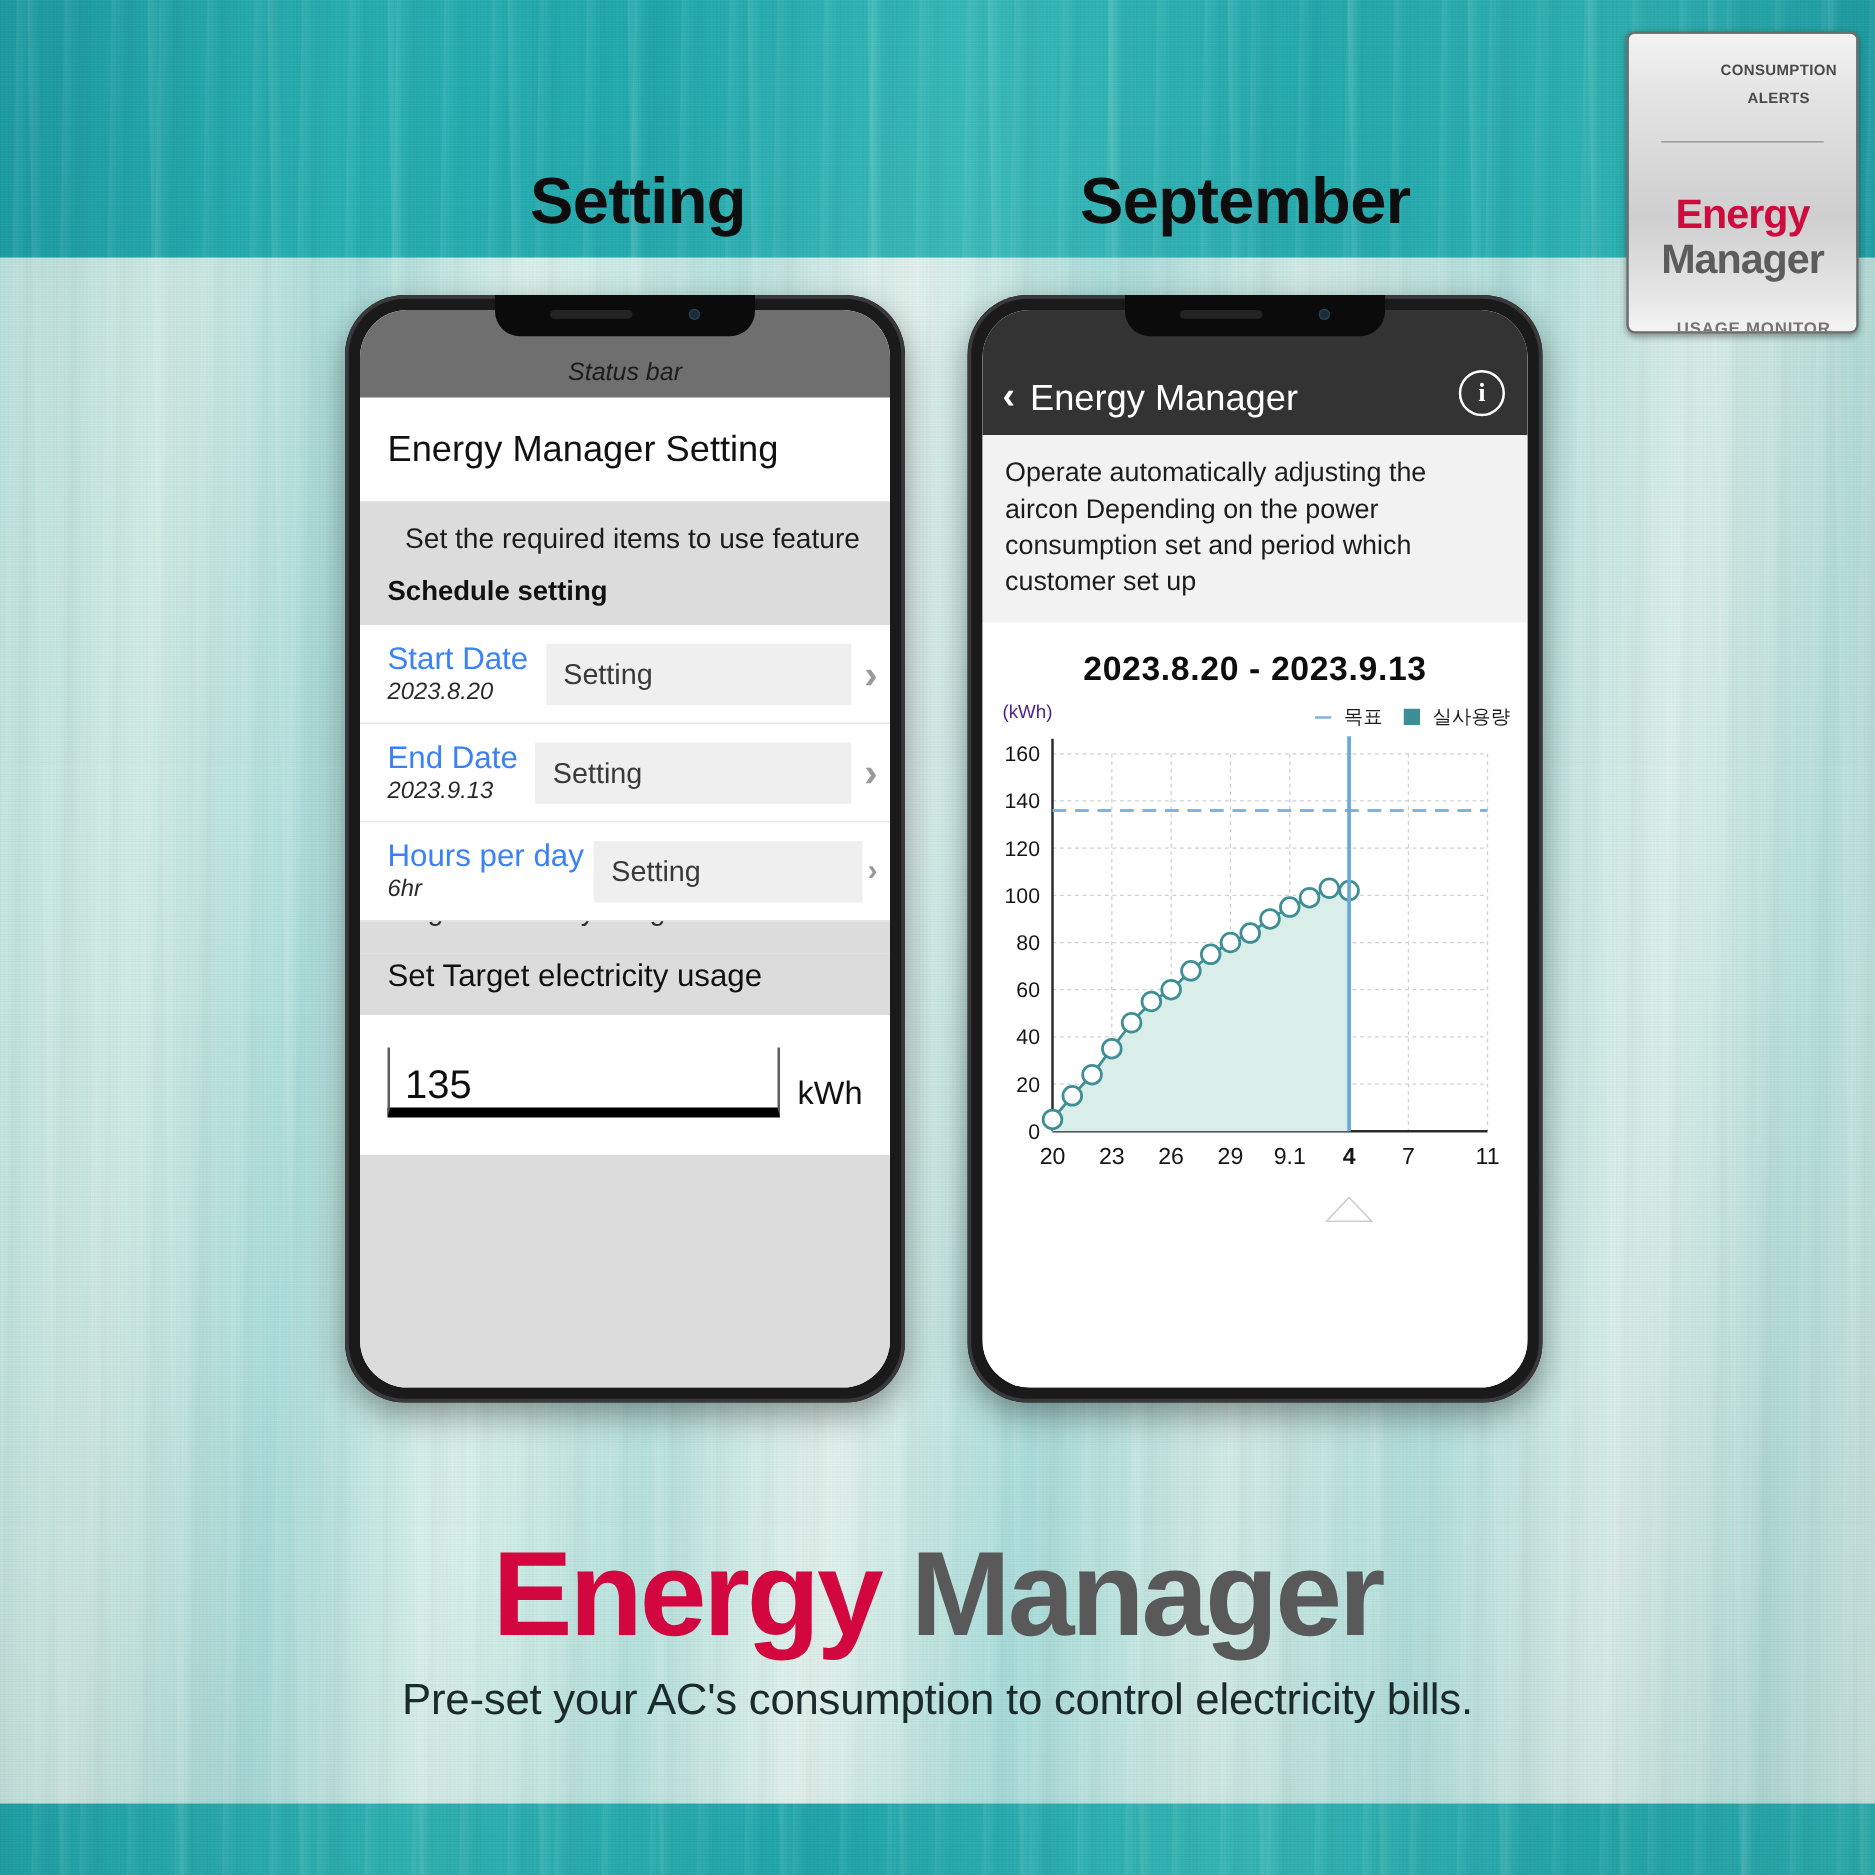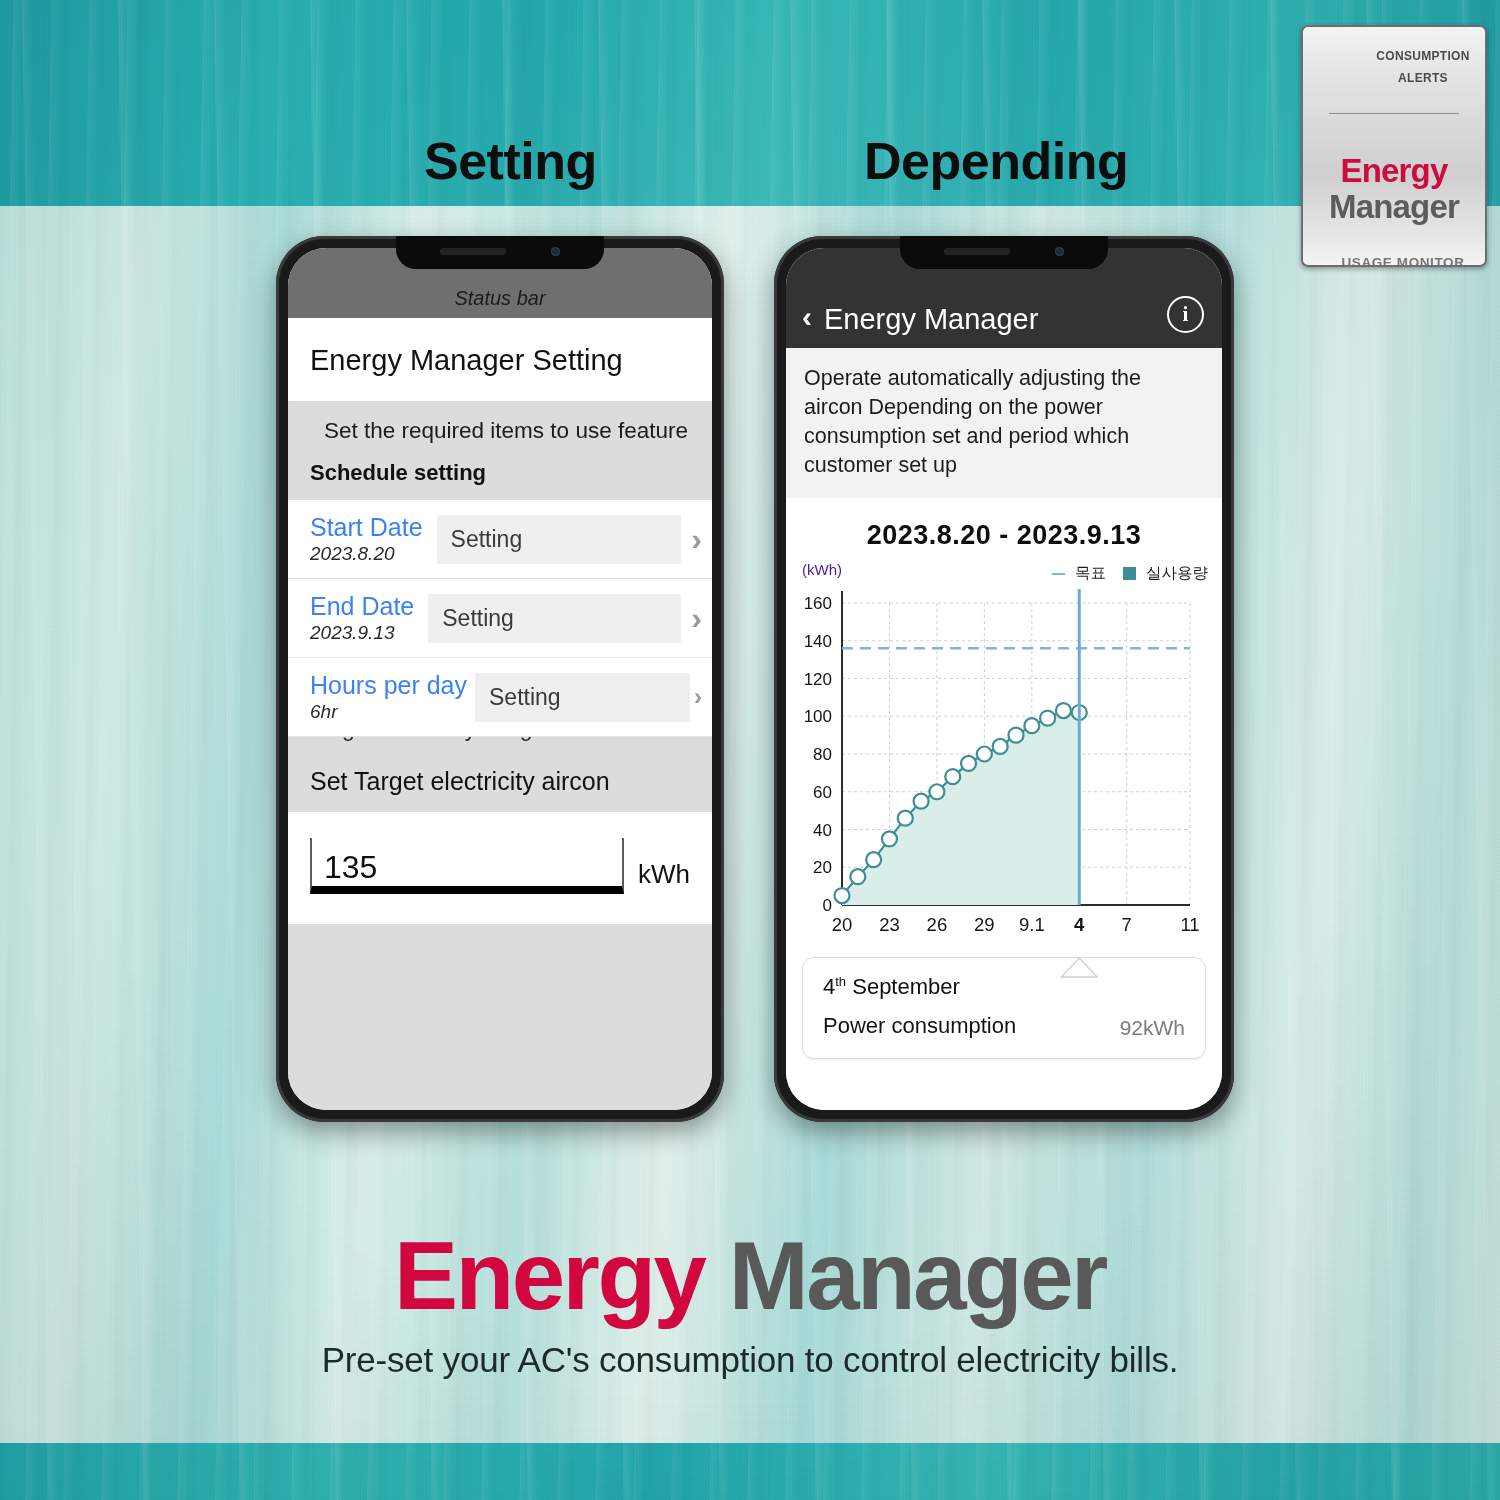--- a/index.html
+++ b/index.html
@@ -139,21 +139,21 @@
   <div class="bg-base"></div>
   <div class="bg-band-top"></div>
   <div class="bg-band-mid"></div>
   <div class="bg-band-bot"></div>
   <div class="bg-streaks"></div>
   <div class="bg-streaks2"></div>
   <div class="bg-grain"></div>
   <div class="bg-vign"></div>
 
   <div class="sec-title" id="title-setting">Setting</div>
-  <div class="sec-title" id="title-monitoring">Depending</div>
+  <div class="sec-title" id="title-monitoring">September</div>
 
   <div id="badge">
     <div class="b-top">CONSUMPTION<br>ALERTS</div>
     <div class="b-rule"></div>
     <div class="b-e">Energy</div>
     <div class="b-m">Manager</div>
     <div class="b-bot">USAGE MONITOR</div>
   </div>
 
   <div class="phone" id="phone-left">
@@ -202,21 +202,21 @@
           <div class="setbtn">Setting</div>
           <div class="chev">›</div>
         </div>
 
       </div>
 
       <div class="cutrow">
         <div class="ghost">Target electricity usage</div>
       </div>
 
-      <div class="secthead">Set Target electricity aircon</div>
+      <div class="secthead">Set Target electricity usage</div>
 
       <div class="inputwrap">
         <div class="field">
           <span class="val">135</span>
         </div>
         <div class="unit">kWh</div>
       </div>
 
       <div class="tail"></div>
     </div>
@@ -304,30 +304,20 @@
             <text x="293.27272727272725" y="374" text-anchor="middle" font-family="&quot;Liberation Sans&quot;,sans-serif" font-size="18.5" fill="#151515" font-weight="700">4</text>
             <text x="340.72727272727275" y="374" text-anchor="middle" font-family="&quot;Liberation Sans&quot;,sans-serif" font-size="18.5" fill="#151515" font-weight="400">7</text>
             <text x="404" y="374" text-anchor="middle" font-family="&quot;Liberation Sans&quot;,sans-serif" font-size="18.5" fill="#151515" font-weight="400">11</text>
           </svg>
       </div>
 
       <div class="tipwrap">
         <svg class="tipcaret" viewBox="0 0 436 22" preserveAspectRatio="none">
           <polygon id="caret-poly" points="293.27272727272725,2 311.27272727272725,21 275.27272727272725,21" fill="#ffffff" stroke="#cfcfcf" stroke-width="1.3"></polygon>
         </svg>
-        <div class="tip">
-          <div class="d">
-            <span>4</span><sup>th</sup>
-            <span>September</span>
-          </div>
-          <div class="cons">
-            <div class="k">Power consumption</div>
-            <div class="v">92kWh</div>
-          </div>
-        </div>
       </div>
 
       <div class="tail" style="background:#fff;"></div>
     </div>
   </div>
 
   <div id="brand">
     <span class="e">Energy</span><span class="m"> Manager</span>
   </div>
   <div id="tagline">Pre-set your AC's consumption to control electricity bills.</div>

